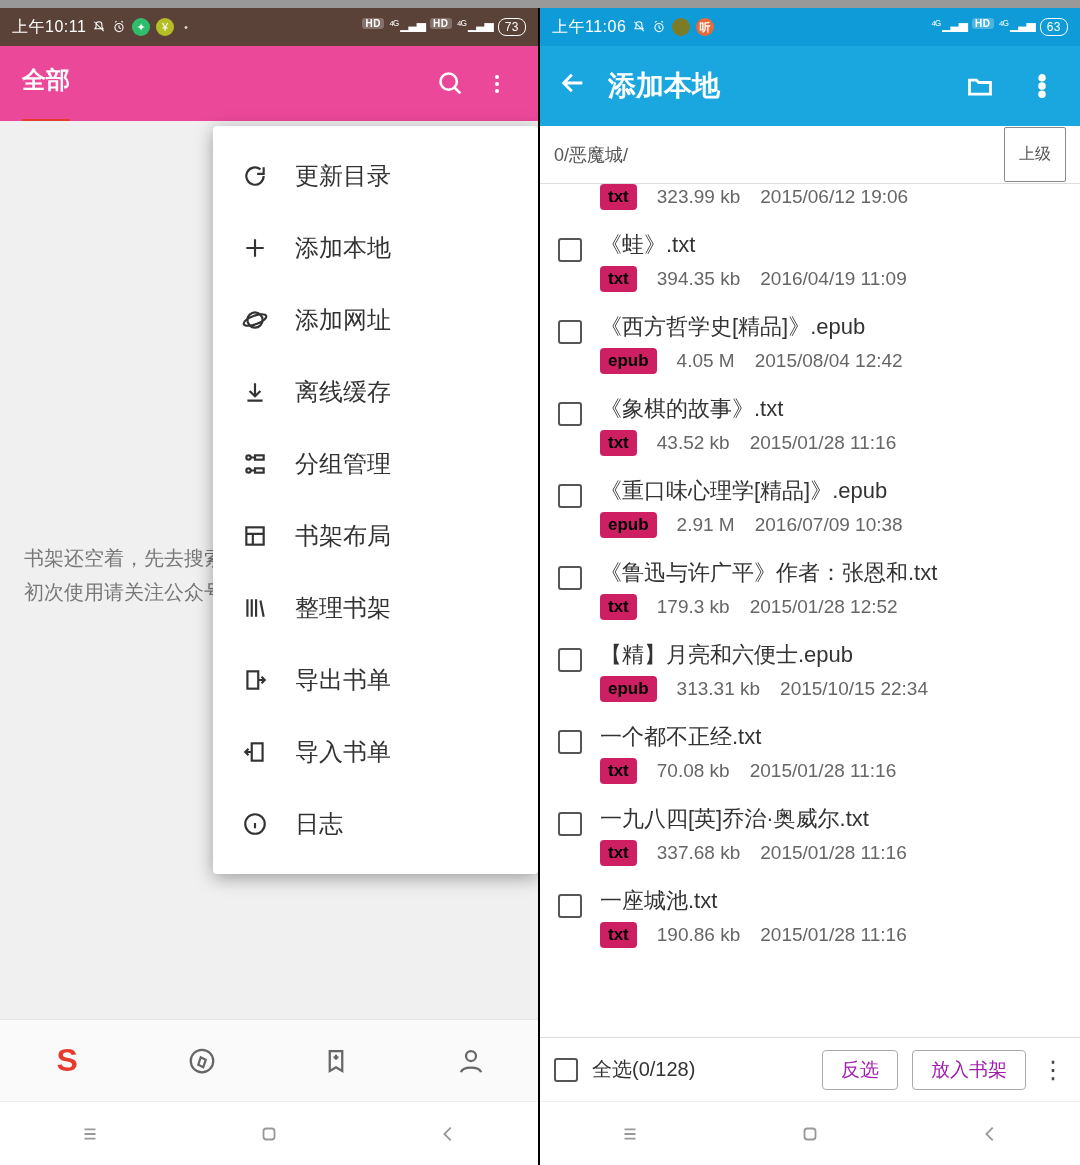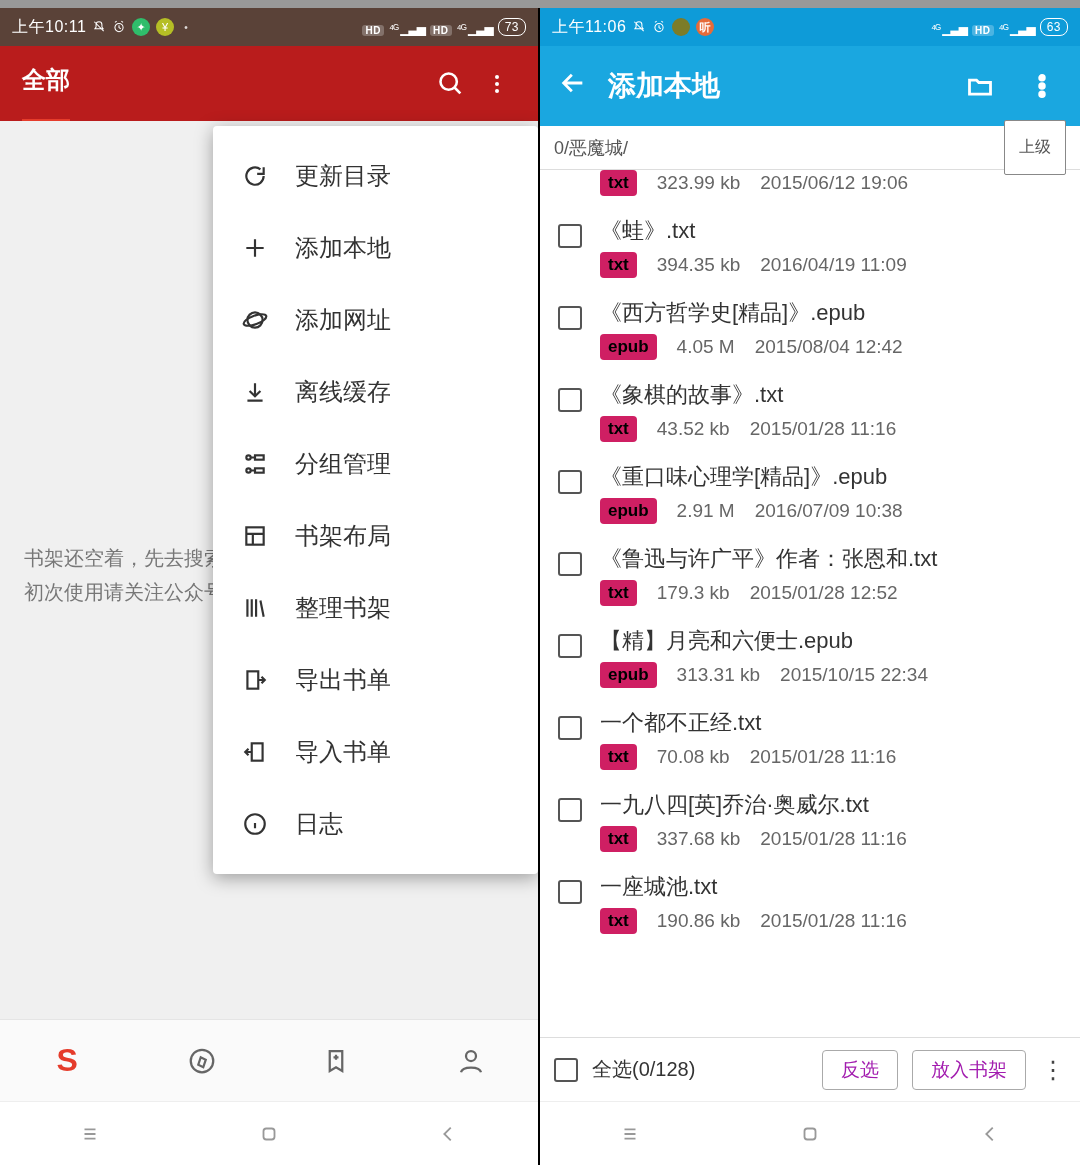--- a/index.html
+++ b/index.html
@@ -22,34 +22,34 @@
     display: flex;
     align-items: center;
     color: #fff;
     padding: 0 12px;
     font-size: 16px;
     letter-spacing: 0.5px;
   }
   .pane-left  .statusbar { background: #5a4238; }
   .pane-right .statusbar { background: #0e9bd8; }
   .statusbar .left  { display: flex; align-items: center; gap: 6px; }
-  .statusbar .right { margin-left: auto; display: flex; align-items: flex-end; gap: 5px; font-size: 13px; }
+  .statusbar .right { margin-left: auto; display: flex; align-items: flex-start; gap: 5px; font-size: 13px; }
   .sb-icon { width: 14px; height: 14px; display: inline-block; }
   .dot-gn { width:18px;height:18px;border-radius:50%;background:#2fbd6b;display:inline-flex;align-items:center;justify-content:center;font-size:11px;color:#fff; }
   .dot-ye { width:18px;height:18px;border-radius:50%;background:#b5be25;display:inline-flex;align-items:center;justify-content:center;font-size:11px;color:#fff; }
   .dot-or { width:18px;height:18px;border-radius:50%;background:#e66b3a;display:inline-flex;align-items:center;justify-content:center;font-size:11px;color:#fff;font-weight:700; }
   .dot-olive { width:18px;height:18px;border-radius:50%;background:#7c7c28; }
   .batt { border:1.5px solid #fff; border-radius:8px; padding:0 6px; font-size:12px; line-height:16px; }
   .sig-label { background:rgba(255,255,255,0.25); border-radius:3px; padding:0 3px; font-size:10px; font-weight:700; }
   .sig { font-size:12px; letter-spacing:-1px; }
 
   
   .appbar-left {
     height: 75px;
-    background: #b91c1c;
+    background: #ec4899;
     display: flex;
     align-items: center;
     padding: 0 18px 0 22px;
     color: #fff;
   }
   .appbar-left .tab-label {
     font-size: 24px;
     font-weight: 600;
     position: relative;
     padding-bottom: 8px;
@@ -118,21 +118,21 @@
     height:80px;background:#1aa7e0;display:flex;align-items:center;
     padding:0 16px; gap:18px; color:#fff;
   }
   .appbar-right .back { width:34px;text-align:center;font-size:26px; }
   .appbar-right .title { font-size:28px; font-weight:600; flex:1; }
   .appbar-right .toolbtn { width:44px;display:flex;align-items:center;justify-content:center; }
   .appbar-right svg { width:28px;height:28px;stroke:#fff;fill:none;stroke-width:2.4; }
 
   
   .pathbar {
-    height:44px;border-bottom:1px solid #ddd;display:flex;align-items:center;
+    height:58px;border-bottom:1px solid #ddd;display:flex;align-items:center;
     padding:0 14px;font-size:18px;color:#555;
   }
   .pathbar .up-btn {
     margin-left:auto;border:1.5px solid #888;color:#555;
     padding:16px 14px;font-size:16px;background:#fff;border-radius:2px;
   }
 
   
   .filelist { flex:1; overflow:hidden; }
   .file-row { display:flex;align-items:flex-start;padding:10px 16px 10px 18px;gap:18px; }

